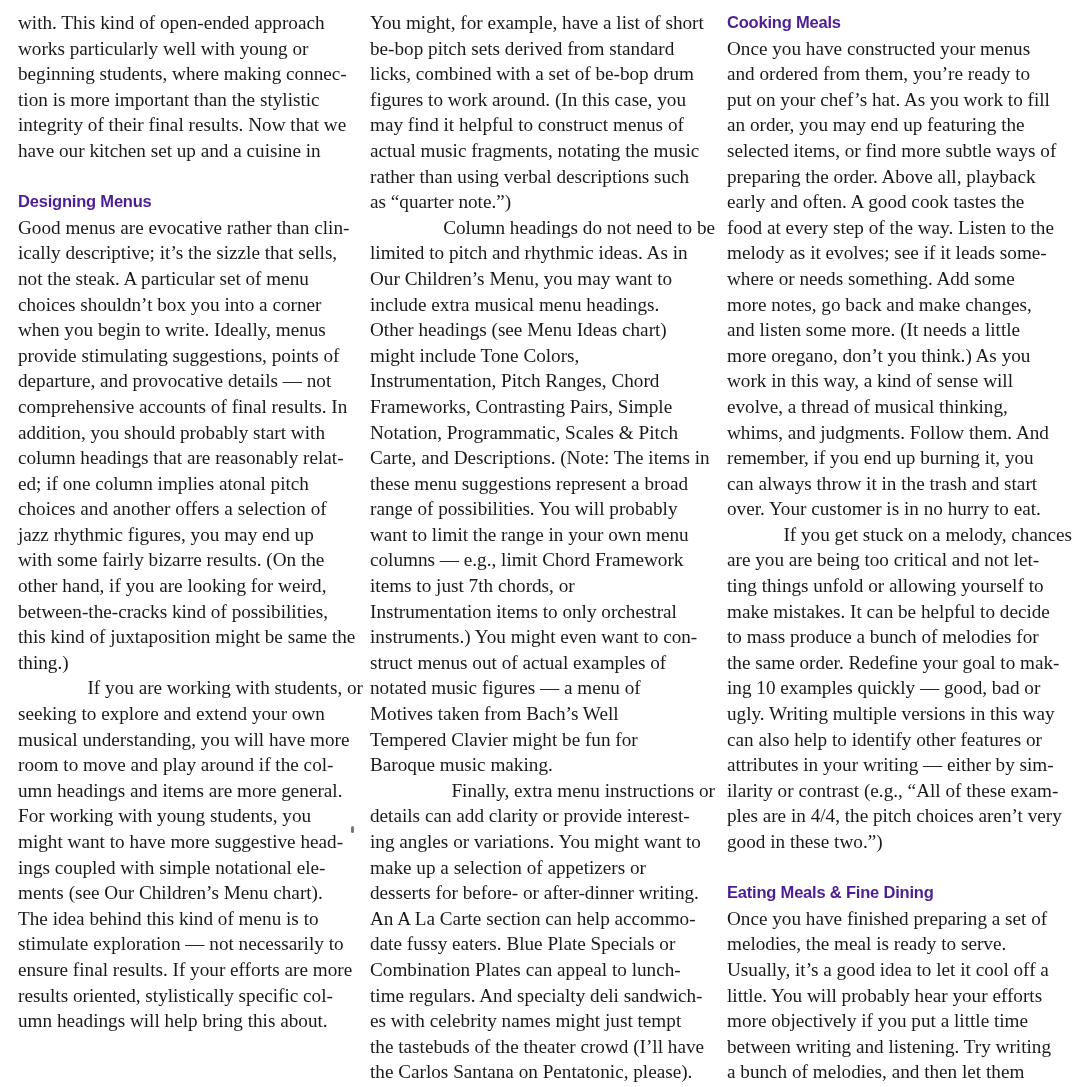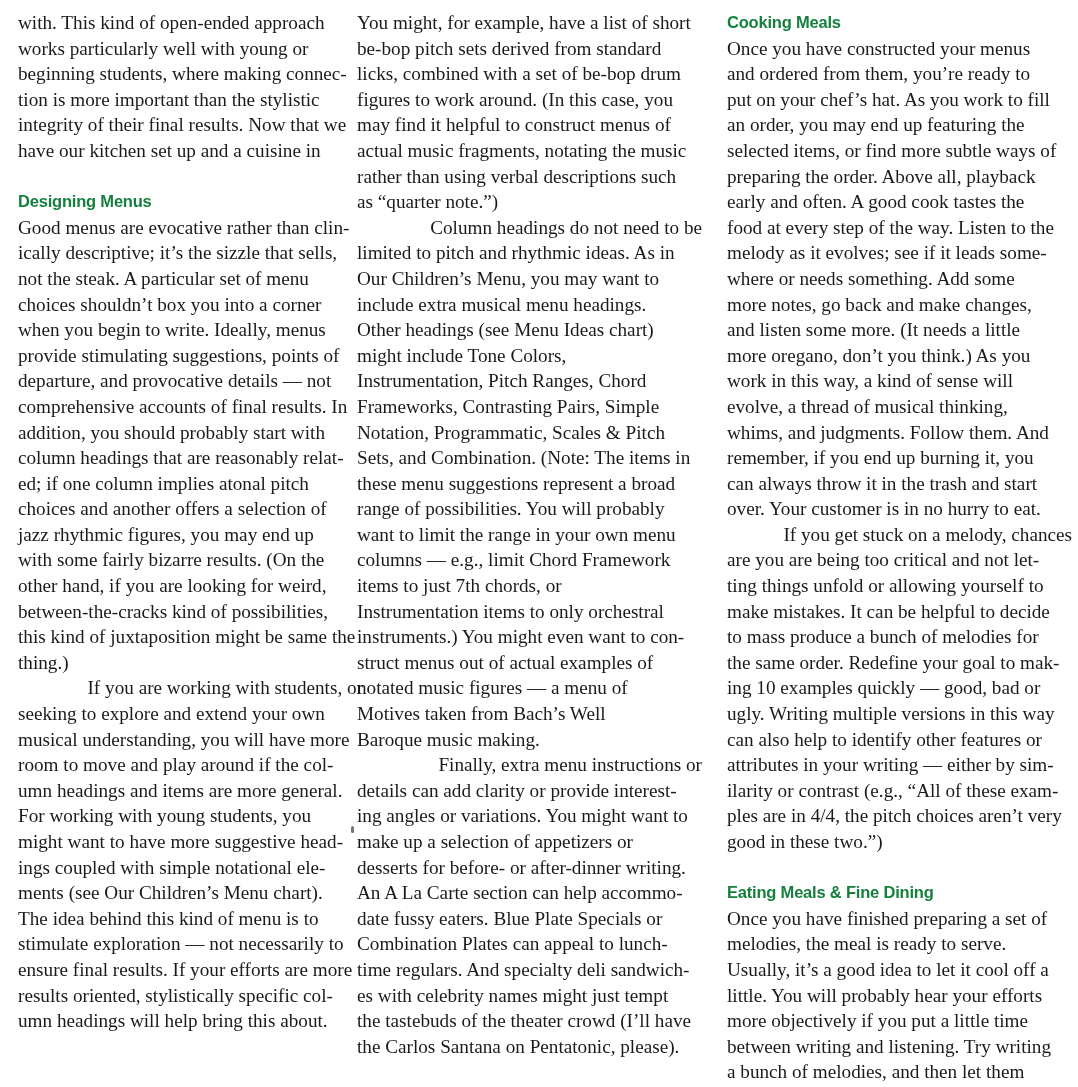--- a/index.html
+++ b/index.html
@@ -22,36 +22,36 @@
   }
   .column {
     position: absolute;
     top: 10px;
     width: 345px;
     font-family: "Liberation Serif", "DejaVu Serif", serif;
     font-size: 19.2px;
     line-height: 25.6px;
   }
   .col-left   { left: 18px; }
-  .col-middle { left: 357px; }
+  .col-middle { left: 370px; }
   .col-right  { left: 727px; }
   .line {
     display: block;
     white-space: nowrap;
     height: 25.6px;
   }
   .line.indent { padding-left: 34px; text-align: right; }
   .heading {
     display: block;
     font-family: "Liberation Sans", "DejaVu Sans", sans-serif;
     font-weight: bold;
     font-size: 16.5px;
     height: 25.6px;
     line-height: 25.6px;
-    color: #15803d;
+    color: #4c1d95;
     letter-spacing: -0.2px;
   }
   .blank { display: block; height: 25.6px; }
   .speck {
     position: absolute;
     left: 351px;
     top: 826px;
     width: 3px;
     height: 7px;
     background: #777;
@@ -126,31 +126,32 @@
     <div>
       <span class="line indent">Column headings do not need to be</span>
       <span class="line">limited to pitch and rhythmic ideas. As in</span>
       <span class="line">Our Children’s Menu, you may want to</span>
       <span class="line">include extra musical menu headings.</span>
       <span class="line">Other headings (see Menu Ideas chart)</span>
       <span class="line">might include Tone Colors,</span>
       <span class="line">Instrumentation, Pitch Ranges, Chord</span>
       <span class="line">Frameworks, Contrasting Pairs, Simple</span>
       <span class="line">Notation, Programmatic, Scales &amp; Pitch</span>
-      <span class="line">Sets, and Combination. (Note: The items in</span>
+      <span class="line">Carte, and Descriptions. (Note: The items in</span>
       <span class="line">these menu suggestions represent a broad</span>
       <span class="line">range of possibilities. You will probably</span>
       <span class="line">want to limit the range in your own menu</span>
       <span class="line">columns — e.g., limit Chord Framework</span>
       <span class="line">items to just 7th chords, or</span>
       <span class="line">Instrumentation items to only orchestral</span>
       <span class="line">instruments.) You might even want to con-</span>
       <span class="line">struct menus out of actual examples of</span>
       <span class="line">notated music figures — a menu of</span>
       <span class="line">Motives taken from Bach’s Well</span>
+      <span class="line">Tempered Clavier might be fun for</span>
       <span class="line">Baroque music making.</span>
     </div>
     <div>
       <span class="line indent">Finally, extra menu instructions or</span>
       <span class="line">details can add clarity or provide interest-</span>
       <span class="line">ing angles or variations. You might want to</span>
       <span class="line">make up a selection of appetizers or</span>
       <span class="line">desserts for before- or after-dinner writing.</span>
       <span class="line">An A La Carte section can help accommo-</span>
       <span class="line">date fussy eaters. Blue Plate Specials or</span>

